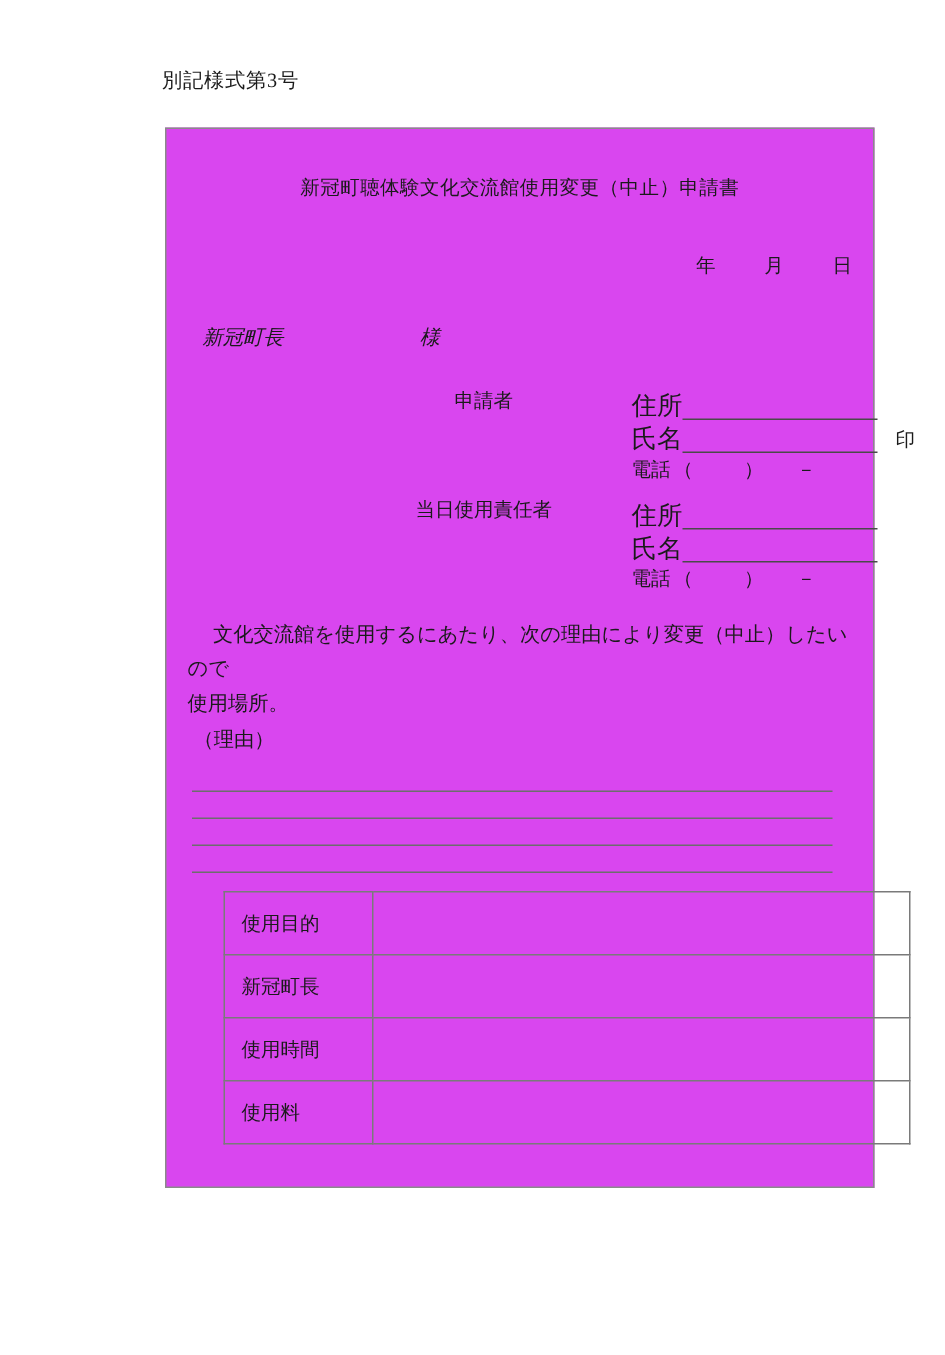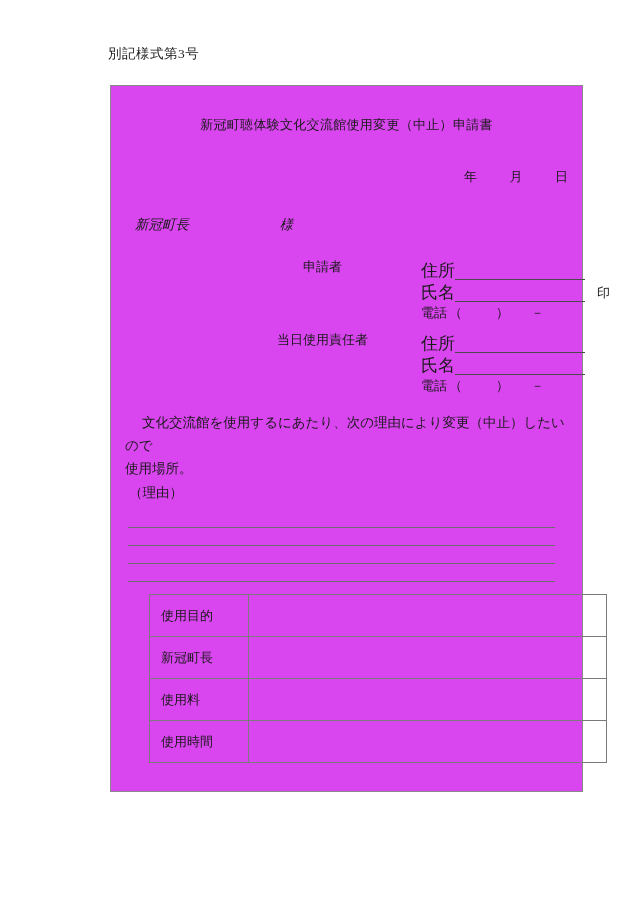--- a/index.html
+++ b/index.html
@@ -272,23 +272,23 @@
     <tbody>
       <tr>
         <td class="label-cell">使用目的</td>
         <td class="value-cell"></td>
       </tr>
       <tr>
         <td class="label-cell">新冠町長</td>
         <td class="value-cell"></td>
       </tr>
       <tr>
+        <td class="label-cell">使用時間</td>
+        <td class="value-cell"></td>
+      </tr>
+      <tr>
         <td class="label-cell">使用料</td>
-        <td class="value-cell"></td>
-      </tr>
-      <tr>
-        <td class="label-cell">使用時間</td>
         <td class="value-cell"></td>
       </tr>
     </tbody>
   </table>
 
 </div>
 
 </body></html>

